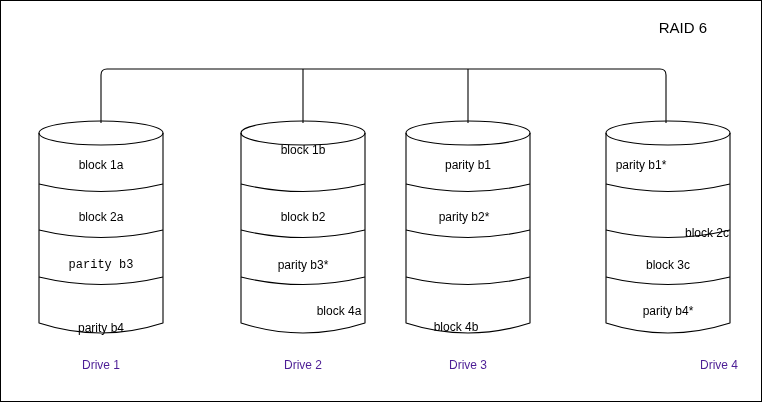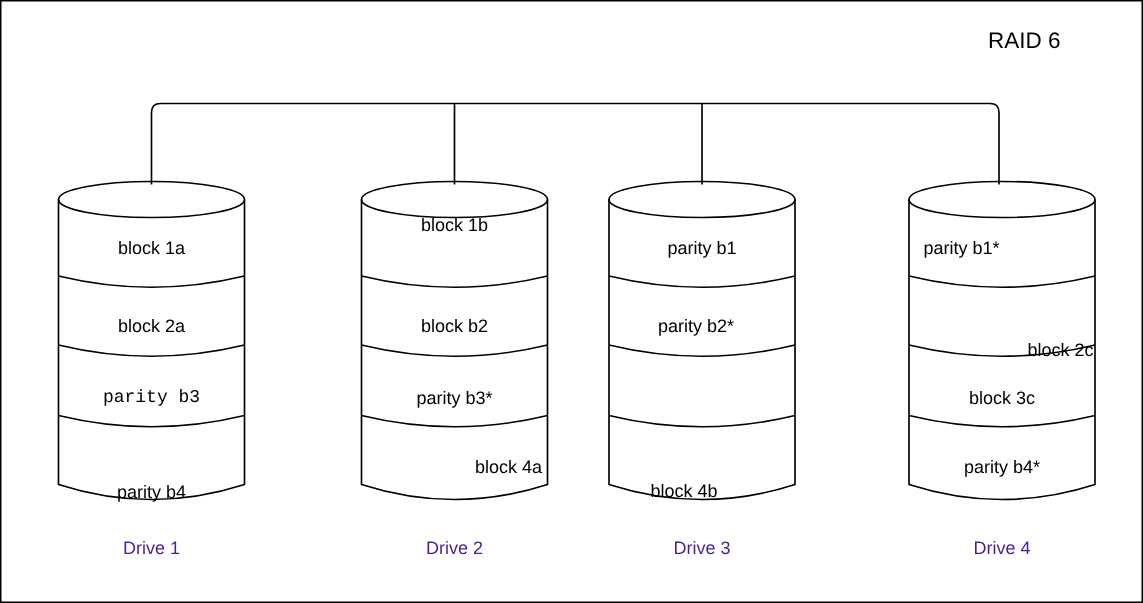--- a/index.html
+++ b/index.html
@@ -117,15 +117,15 @@
   <div class="cell-label" style="left:393px; top:303px;margin-top:16px;">block 4b</div>
 
   <div class="cell-label" style="left:578px; top:157px;">parity b1*</div>
   <div class="cell-label" style="left:605px; top:225px;padding-left:39px;">block 2c</div>
   <div class="cell-label" style="left:605px; top:257px;">block 3c</div>
   <div class="cell-label" style="left:605px; top:303px;">parity b4*</div>
 
   <div class="drive-label" style="left:30px;">Drive 1</div>
   <div class="drive-label" style="left:232px;">Drive 2</div>
   <div class="drive-label" style="left:397px;">Drive 3</div>
-  <div class="drive-label" style="left:597px;">Drive 4</div>
+  <div class="drive-label" style="left:597px;text-align:right;">Drive 4</div>
 
 </div>
 
 </body></html>

